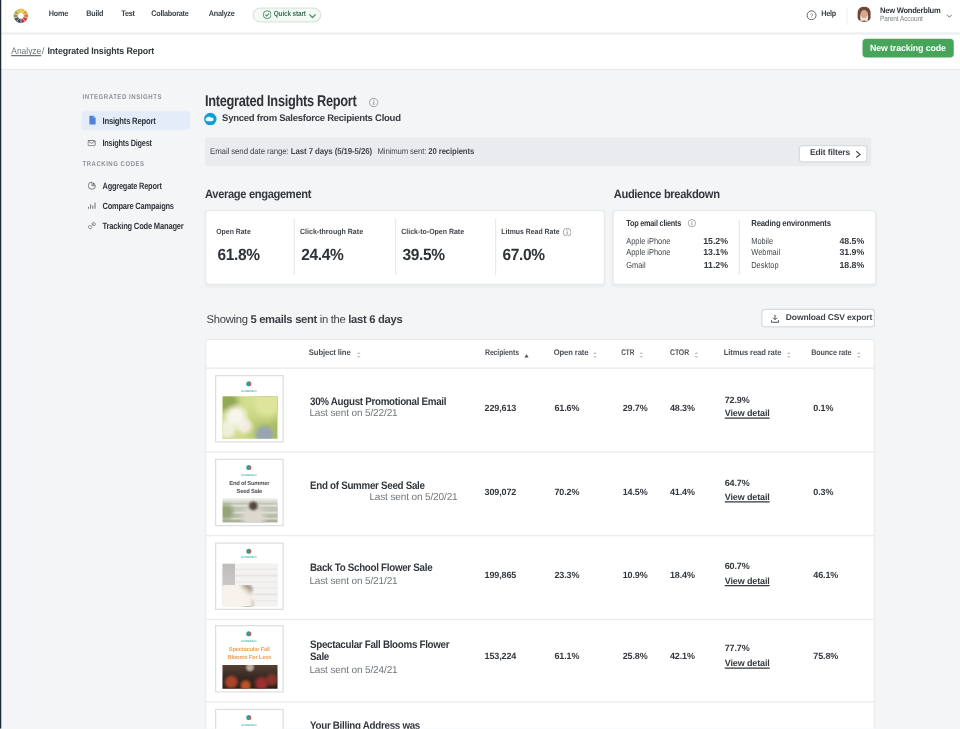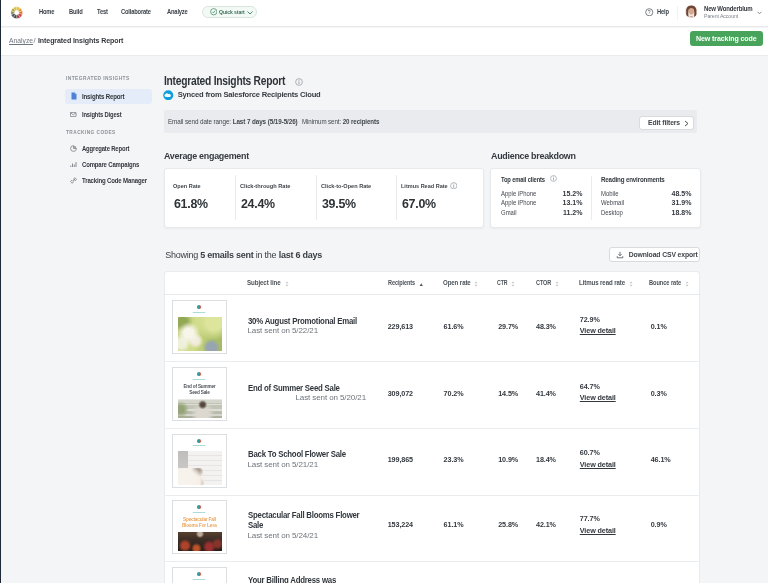--- a/index.html
+++ b/index.html
@@ -323,16 +323,16 @@
   <span class="abs t b rowval" style="left:650.7px;top:456.4px;">46.1%</span>
 
   <span class="abs t b rowtitle" style="left:247.5px;top:510.6px;line-height:9.9px;">Spectacular Fall Blooms Flower<br>Sale</span>
   <span class="abs t lastsent" style="left:247.5px;top:532.1px;">Last sent on 5/24/21</span>
   <span class="abs t b rowval" style="left:387.7px;top:521.2px;">153,224</span>
   <span class="abs t b rowval" style="left:443.6px;top:521.2px;">61.1%</span>
   <span class="abs t b rowval" style="left:498.2px;top:521.2px;">25.8%</span>
   <span class="abs t b rowval" style="left:536px;top:521.2px;">42.1%</span>
   <span class="abs t b rowval" style="left:579.8px;top:514.6px;">77.7%</span>
   <span class="abs t rowval" style="left:579.8px;top:527.2px;text-decoration:underline;font-weight:bold;">View detail</span>
-  <span class="abs t b rowval" style="left:650.7px;top:521.2px;">0.9%</span>
+  <span class="abs t b rowval" style="left:650.7px;top:521.2px;">75.8%</span>
 
   <span class="abs t b rowtitle" style="left:247.5px;top:576px;">Your Billing Address was</span>
 </div>
 
 </body></html>

